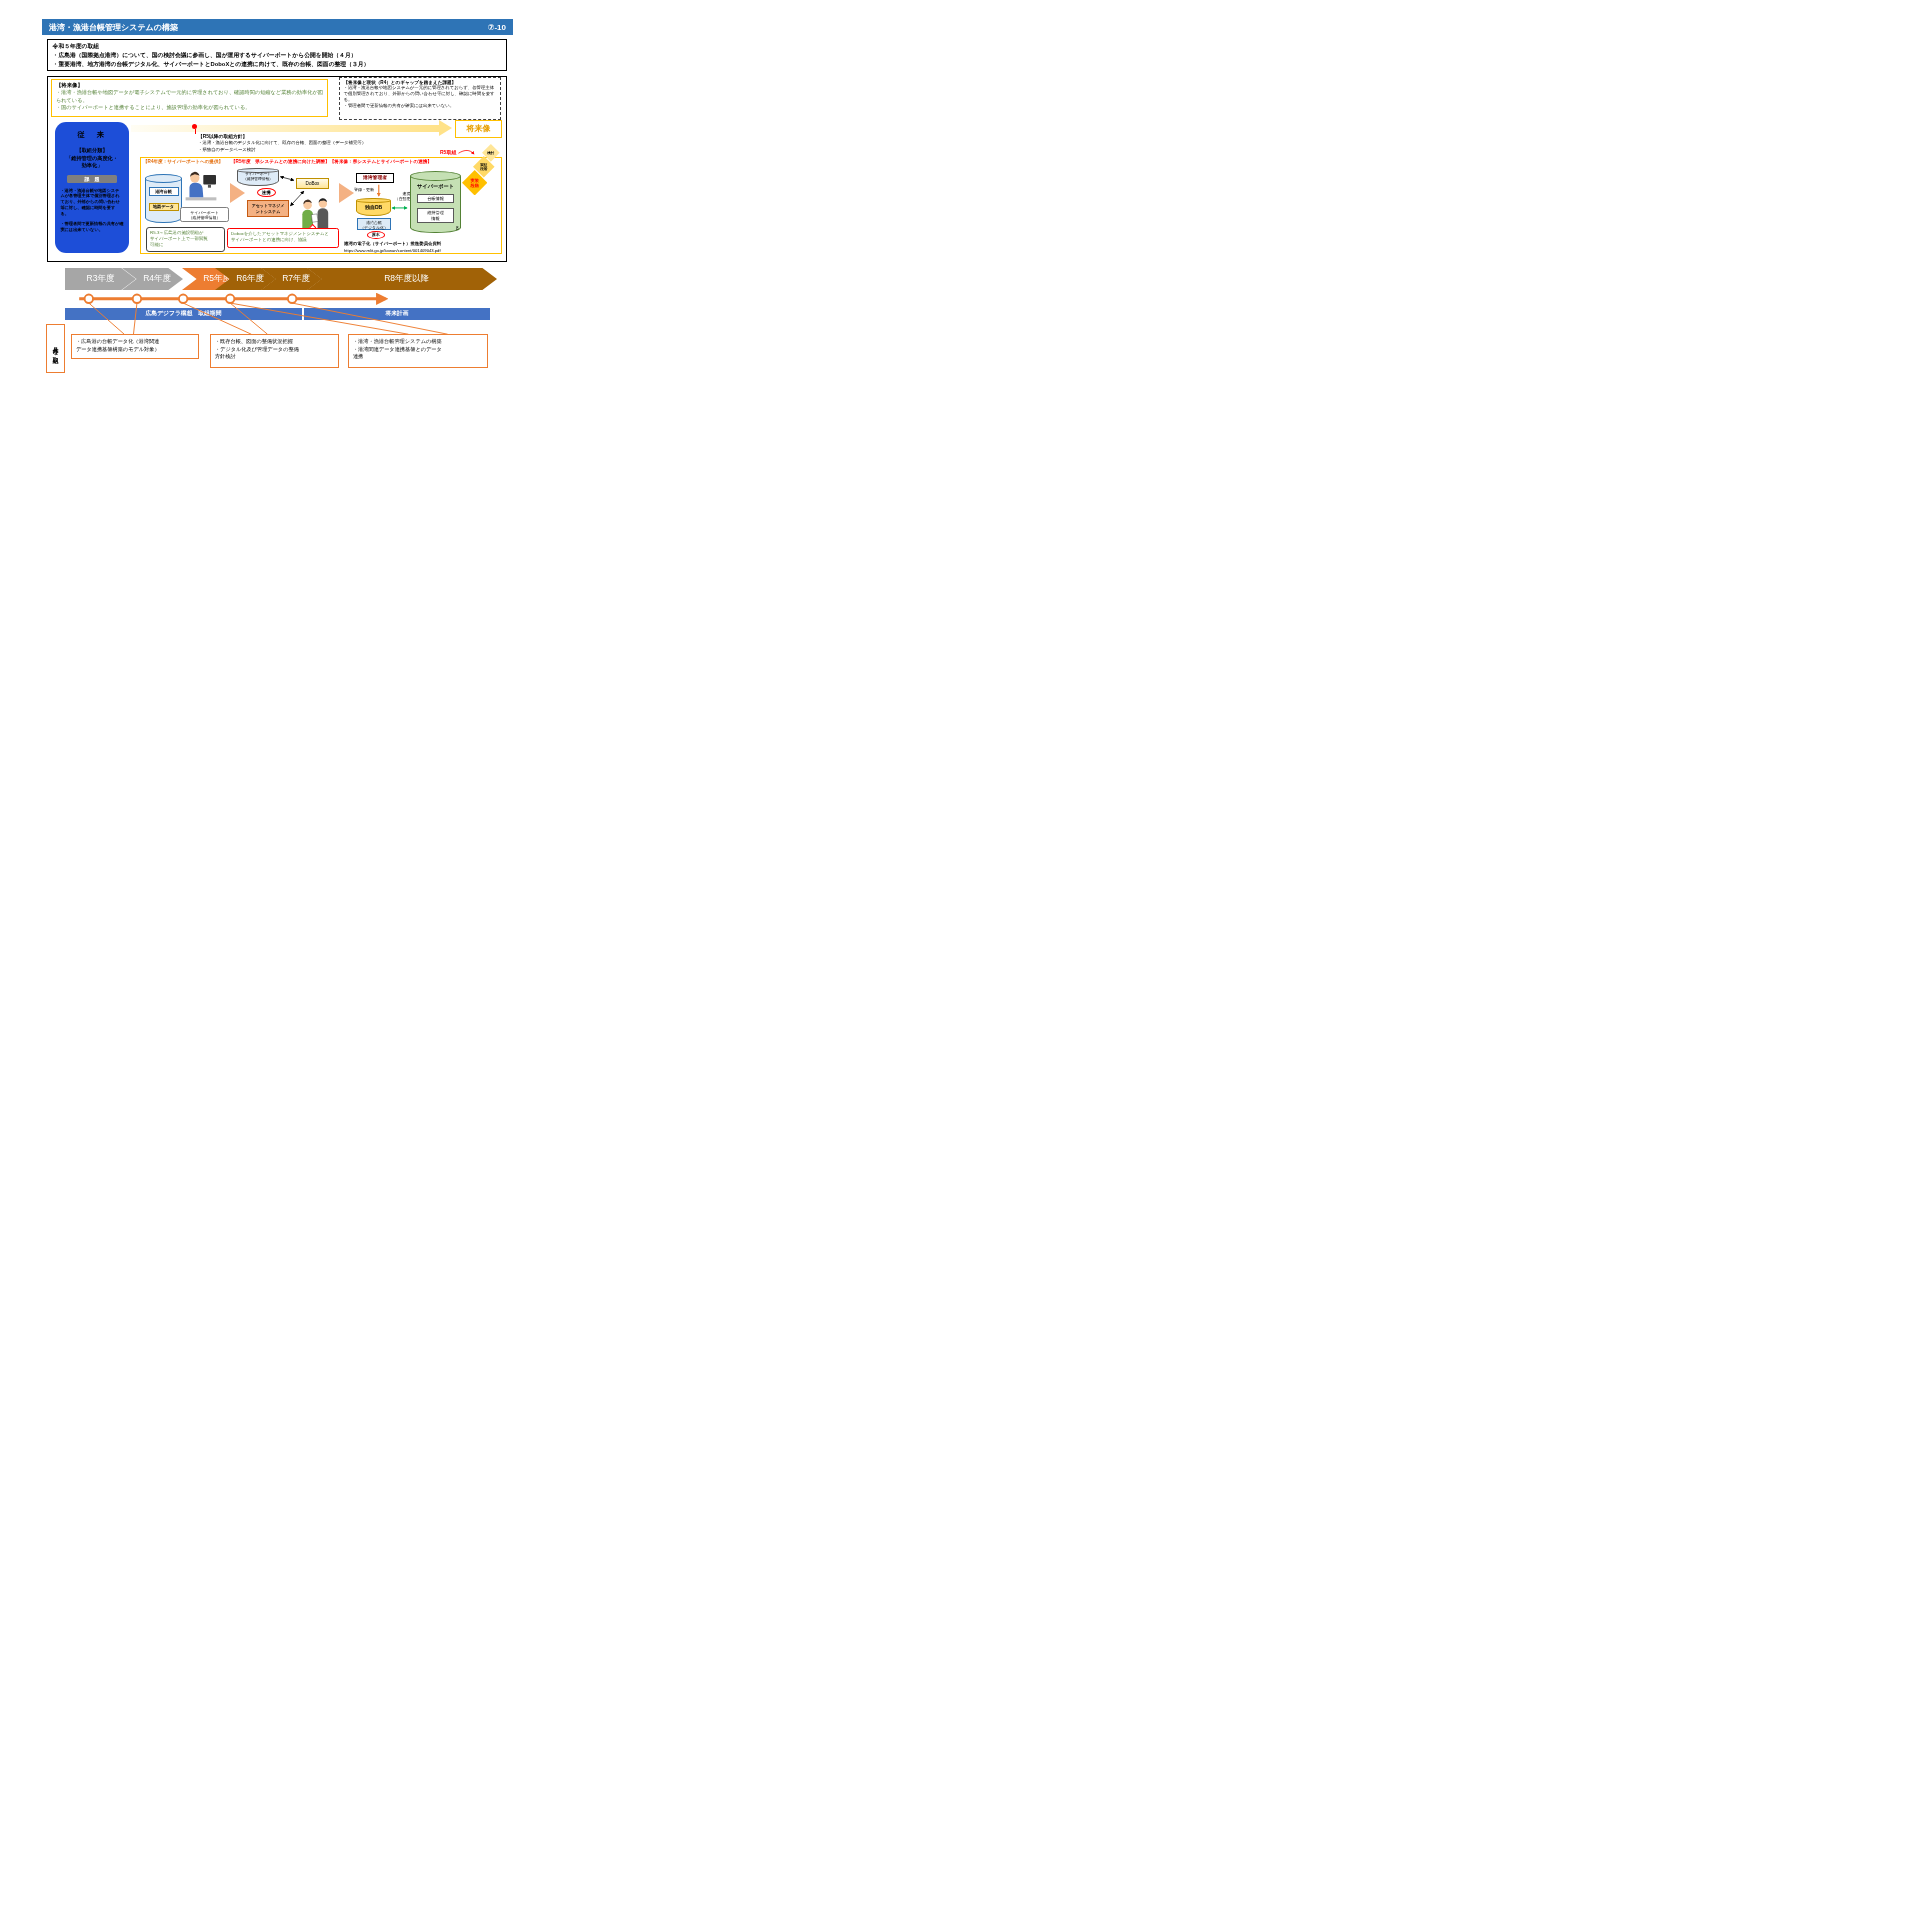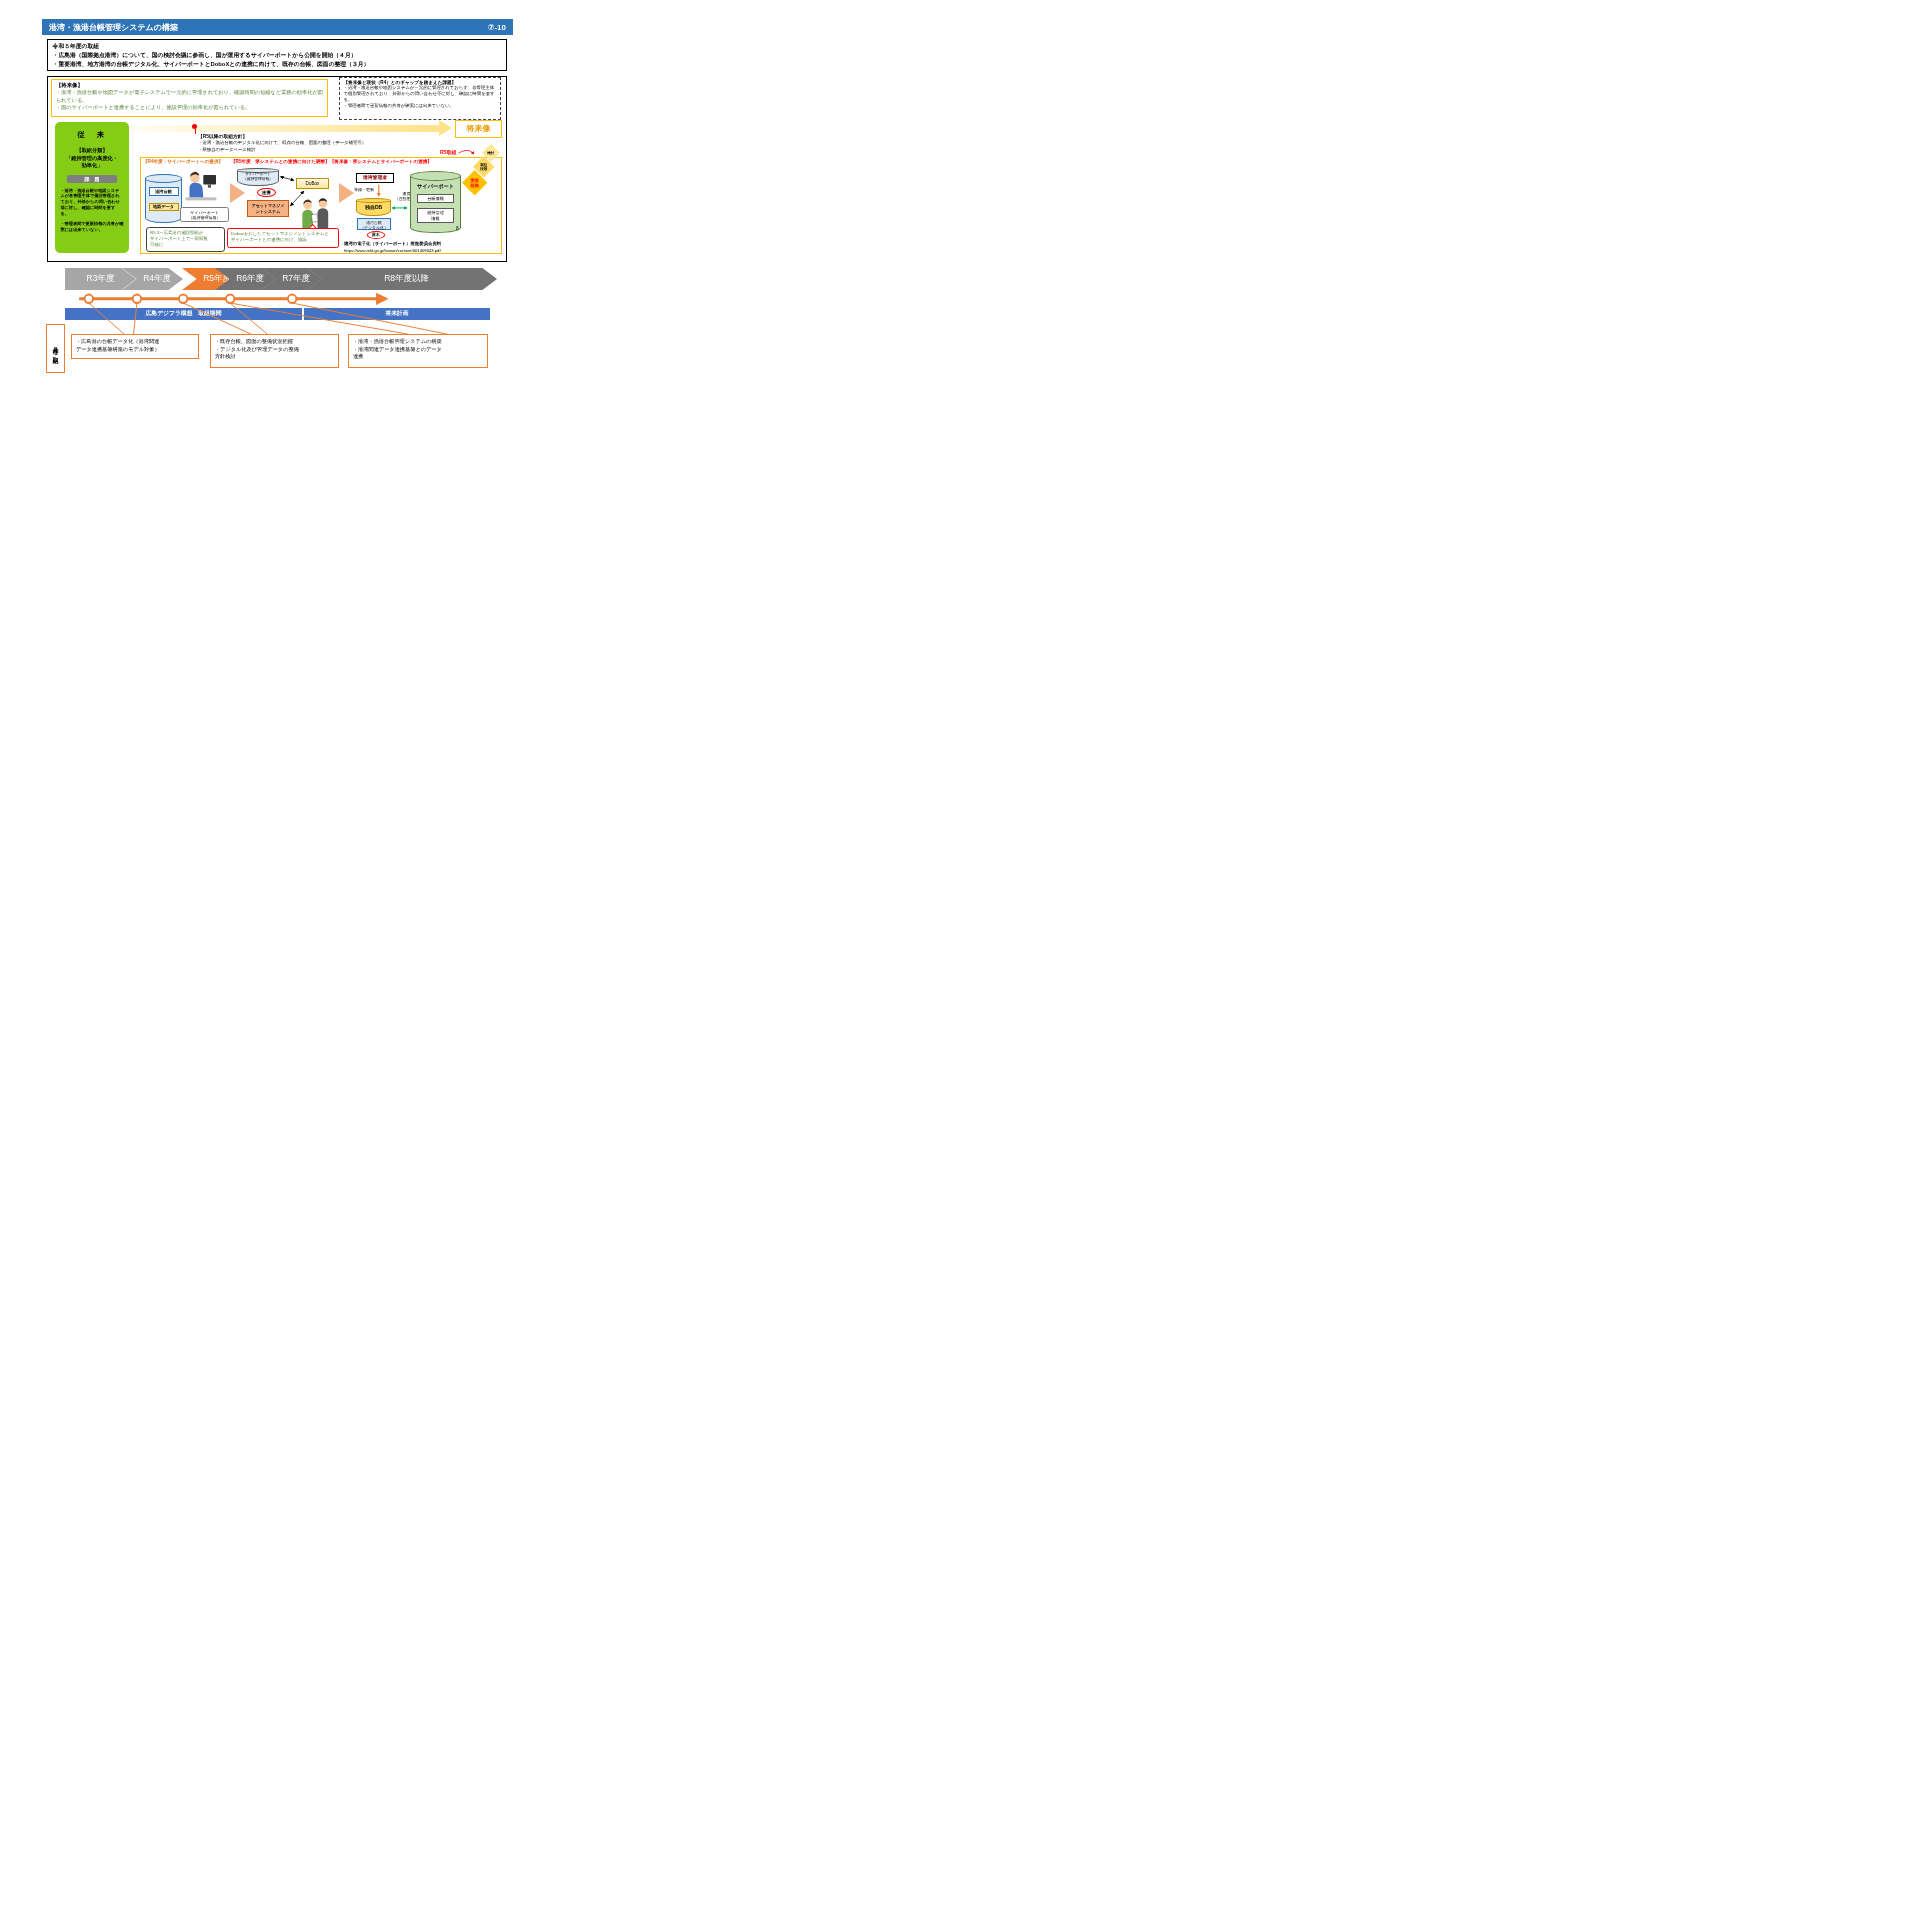--- a/index.html
+++ b/index.html
@@ -17,30 +17,30 @@
   .b-orn   { border:1.2px solid #ED7D31; background:#fff; }
 
   .sum-line { font-size:5.8px; font-weight:bold; line-height:1.6; }
 
   .fv-title { font-size:5.4px; font-weight:bold; color:#000; }
   .fv-line  { font-size:5.2px; color:#538135; line-height:1.45; }
 
   .gap-title { font-size:4.6px; font-weight:bold; }
   .gap-line  { font-size:4.4px; line-height:1.38; }
 
-  .gray-panel { background:#84cc16; border-radius:5px; text-align:center; }
+  .gray-panel { background:#1d4ed8; border-radius:11px; text-align:center; }
   .issue-pill { background:#7F7F7F; color:#fff; font-weight:bold; font-size:5px; border-radius:1.5px;
                 width:50px; margin:5.4px auto 0; padding:1.2px 0; }
   .issue-text { font-size:4.2px; font-weight:bold; text-align:left; line-height:1.4; padding:0 2.3px; }
 
   .chev { display:flex; align-items:center; justify-content:center; color:#fff; font-size:8.5px;
           position:absolute; top:268px; height:22px; }
   .chev.notch { clip-path: polygon(0 0, calc(100% - 14.6px) 0, 100% 50%, calc(100% - 14.6px) 100%, 0 100%, 14.6px 50%); padding-left:9.2px; }
   .chev.penta { clip-path: polygon(0 0, calc(100% - 14.6px) 0, 100% 50%, calc(100% - 14.6px) 100%, 0 100%); }
-  .c-gray { background:#A6A6A6; } .c-orn { background:#ED7D31; } .c-blue { background:#737373; }
+  .c-gray { background:#A6A6A6; } .c-orn { background:#ED7D31; } .c-blue { background:#a16207; }
 
   .period-bar { background:#4472C4; color:#fff; font-size:5.8px; font-weight:bold;
                 display:flex; align-items:center; justify-content:center; height:11.6px; }
 
   .cyl-top { position:absolute; left:0; right:0; top:0; height:8.5px; border:0.8px solid var(--bc);
              background:var(--fc); border-radius:50%; }
   .cyl-body { position:absolute; left:0; right:0; top:4.2px; bottom:0; border:0.8px solid var(--bc); border-top:none;
               background:var(--fc); border-radius:0 0 48% 48% / 0 0 5.4px 5.4px; }
   .cyl-sm .cyl-top { height:5.4px; }
   .cyl-sm .cyl-body { top:2.7px; }

